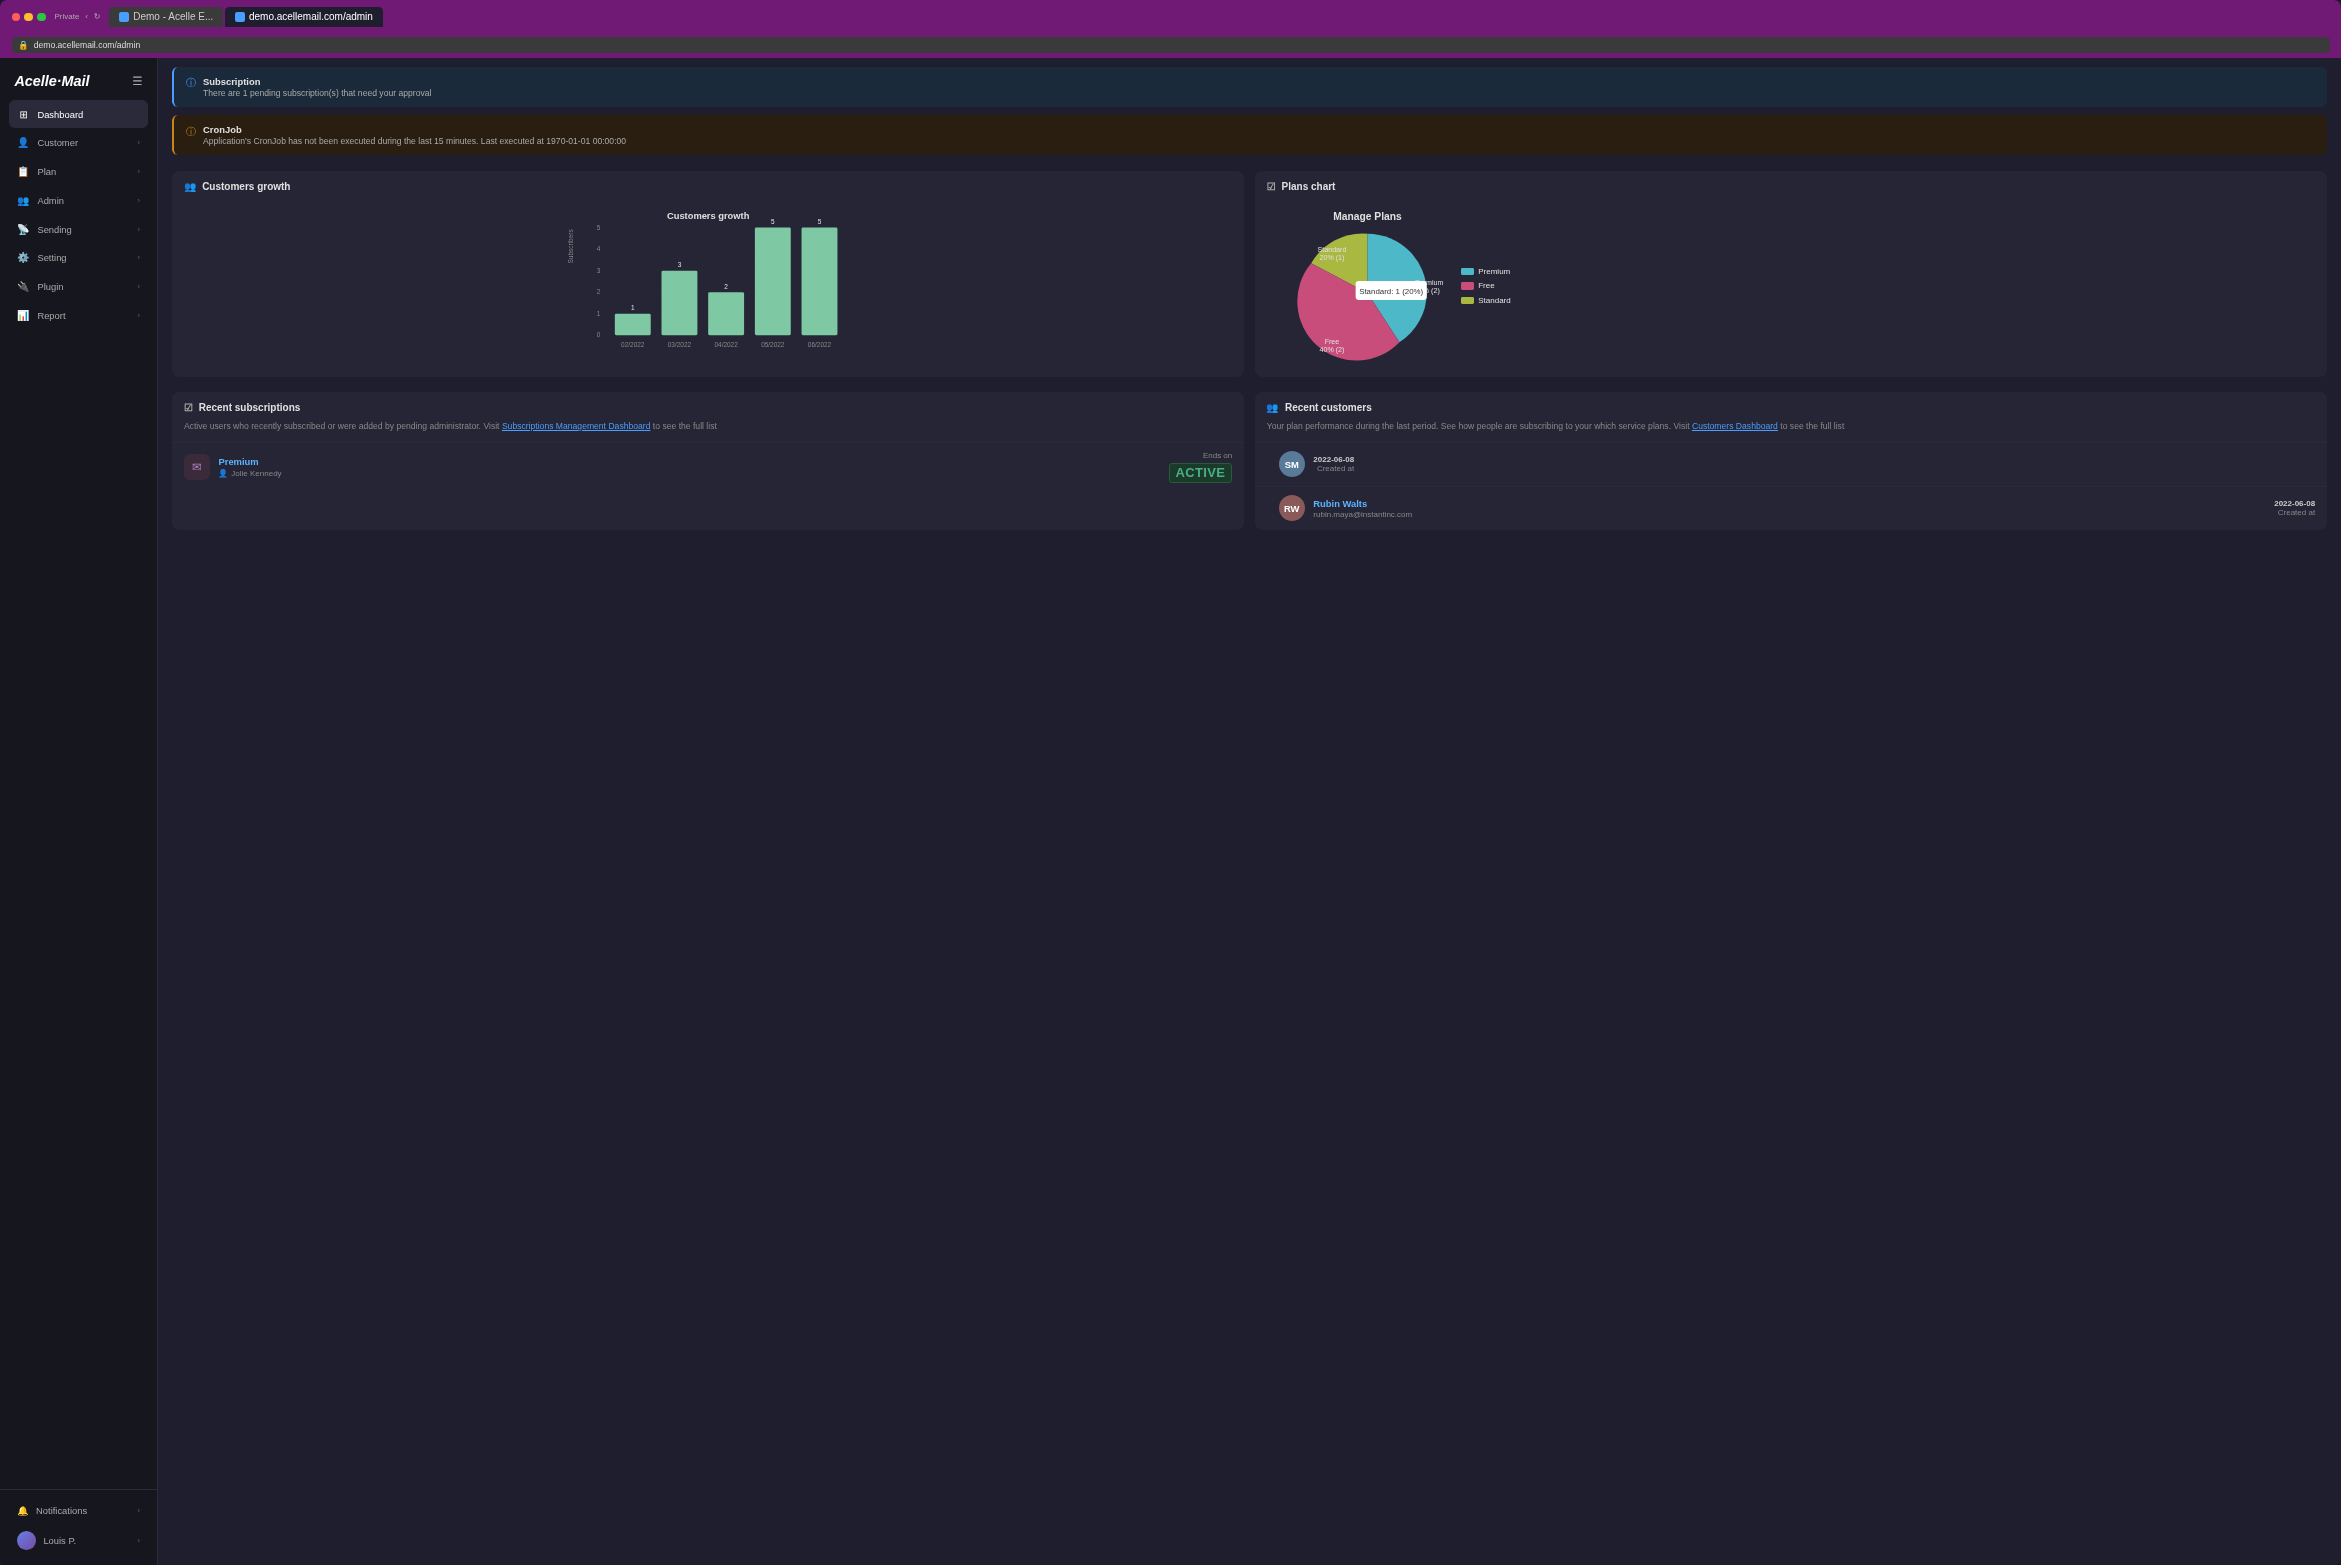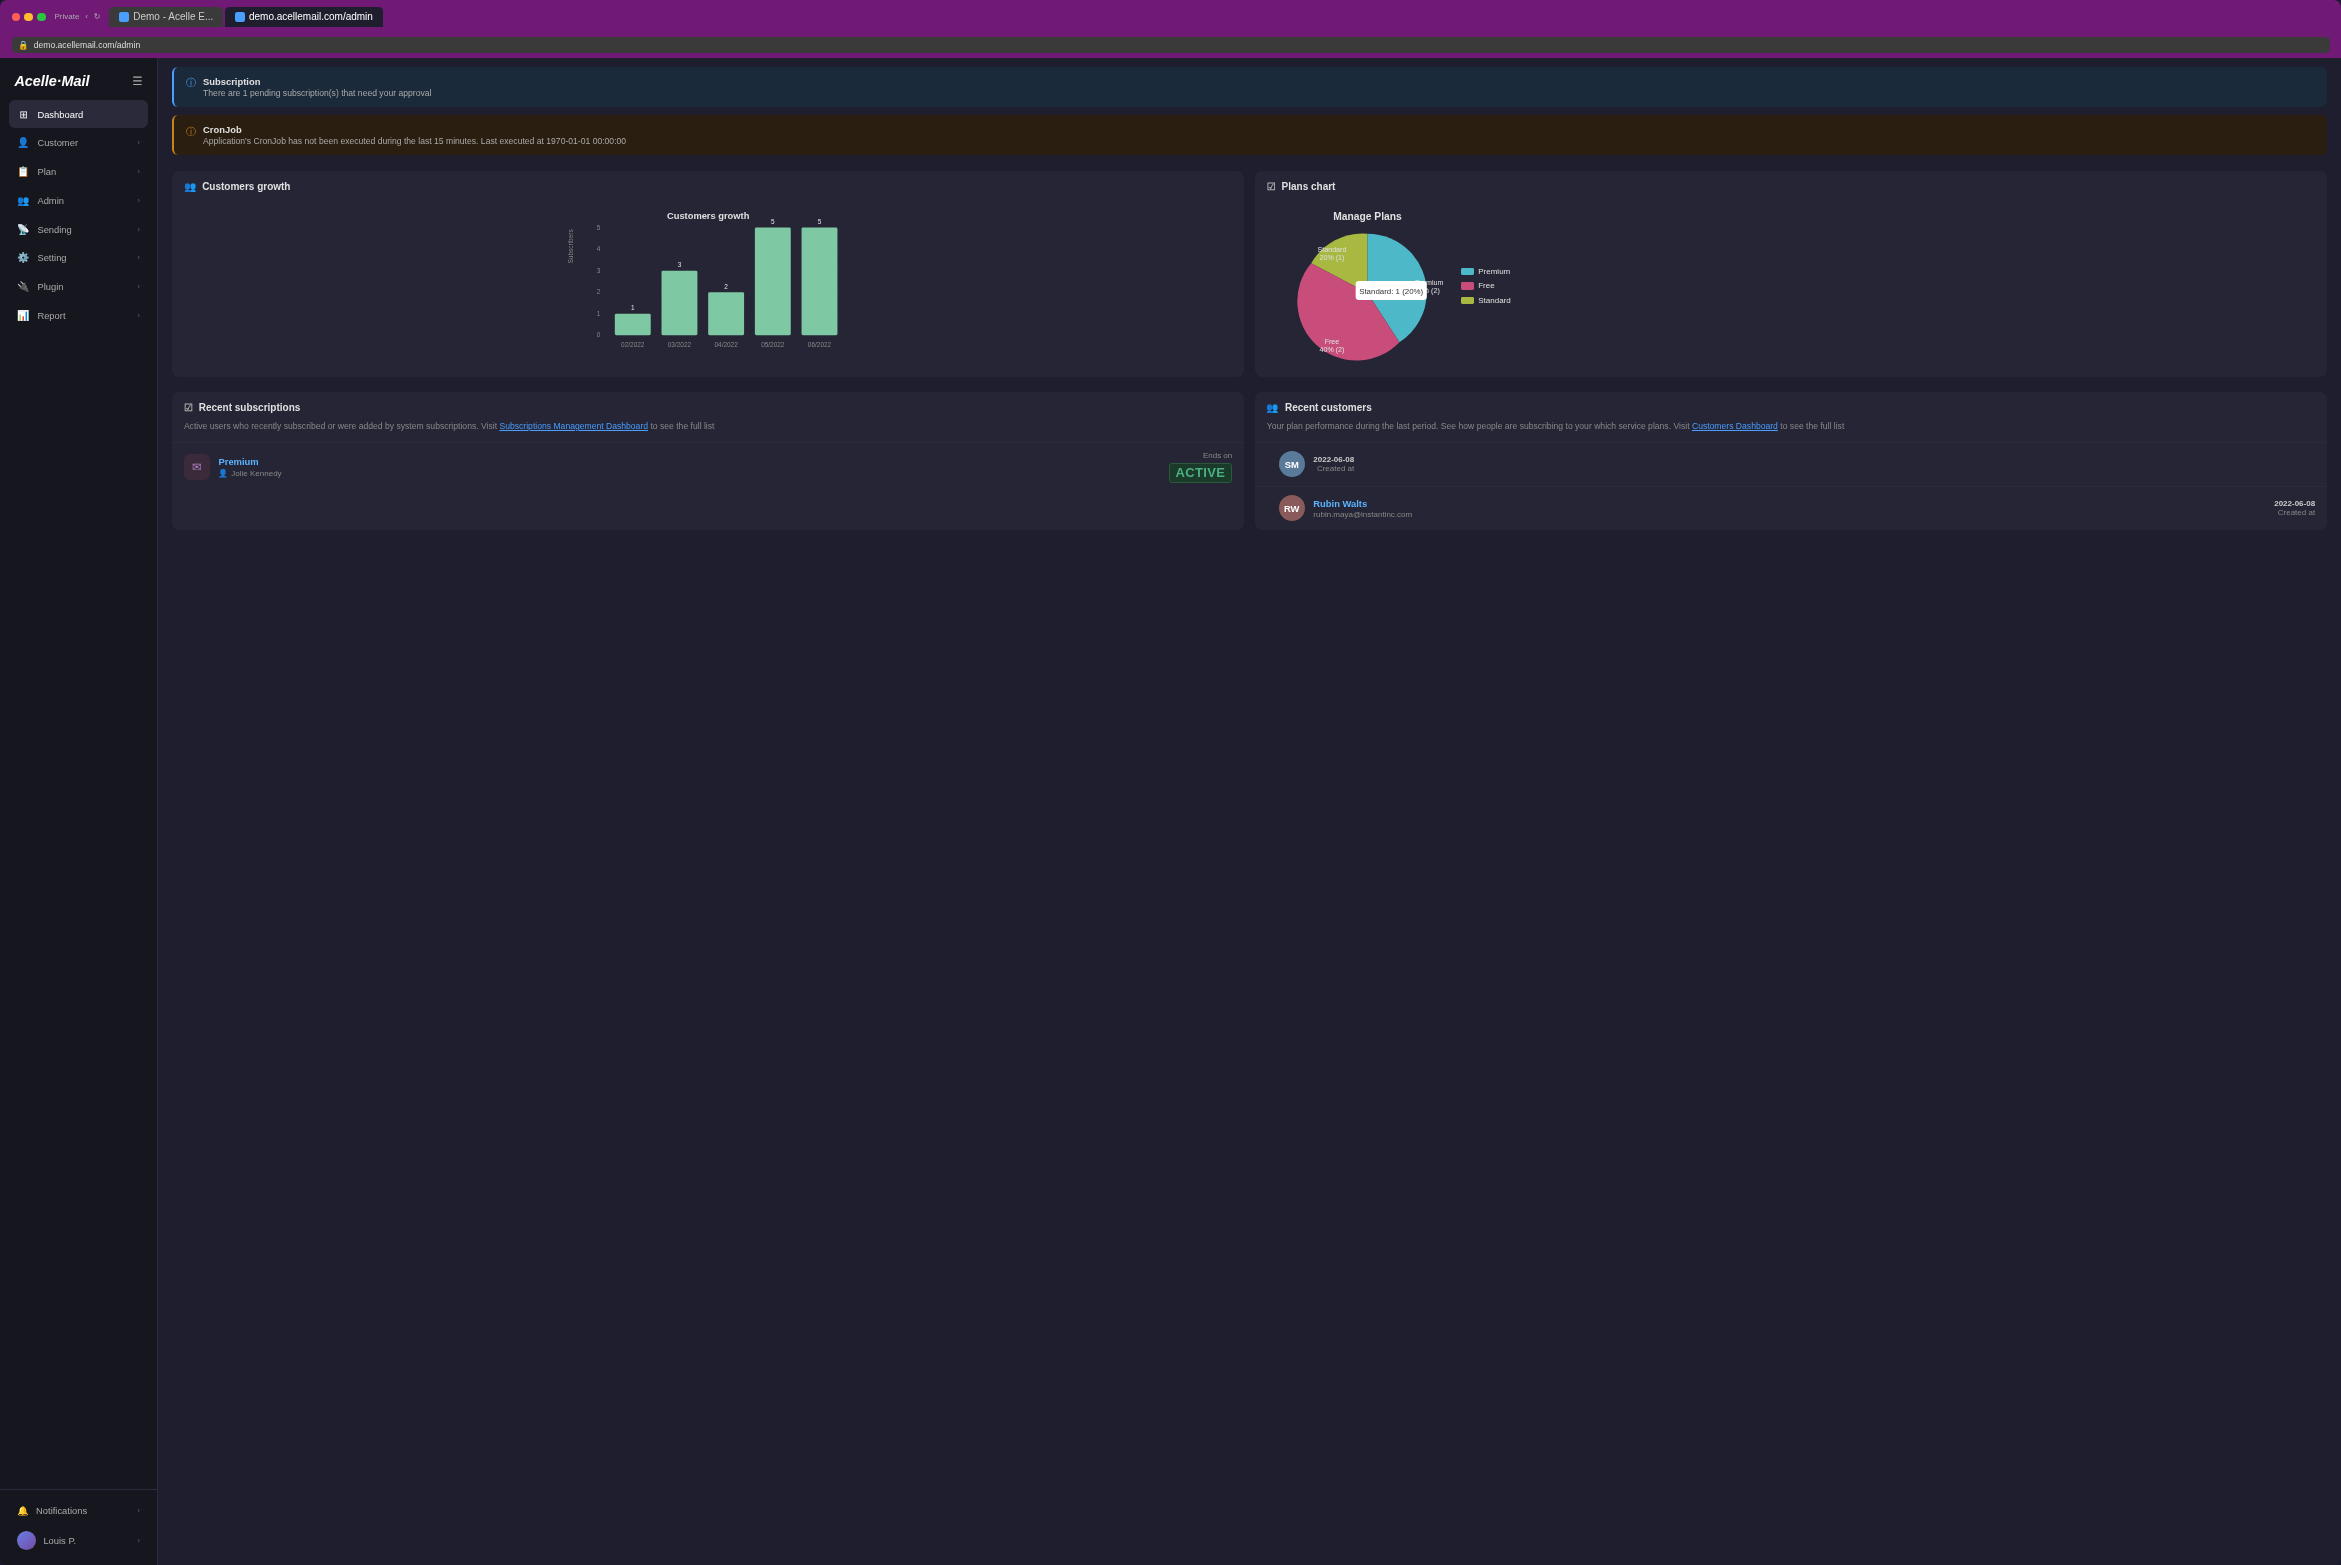--- a/index.html
+++ b/index.html
@@ -520,21 +520,21 @@
       </div>
 
       <div class="bottom-row">
 
         <div class="subscriptions-section">
           <div class="section-header">
             <span class="section-header-icon">☑</span>
             <span>Recent subscriptions</span>
           </div>
           <div class="section-desc">
-            <span>Active users who recently subscribed or were added by system subscriptions. Visit</span>
+            <span>Active users who recently subscribed or were added by pending administrator. Visit</span>
             <a>Subscriptions Management Dashboard</a>
             <span> </span>
             <span>to see the full list</span>
           </div>
 
           <div class="subscription-item">
             <div class="sub-icon">✉</div>
             <div class="sub-info">
               <div class="sub-plan">Premium</div>
               <div class="sub-user">

